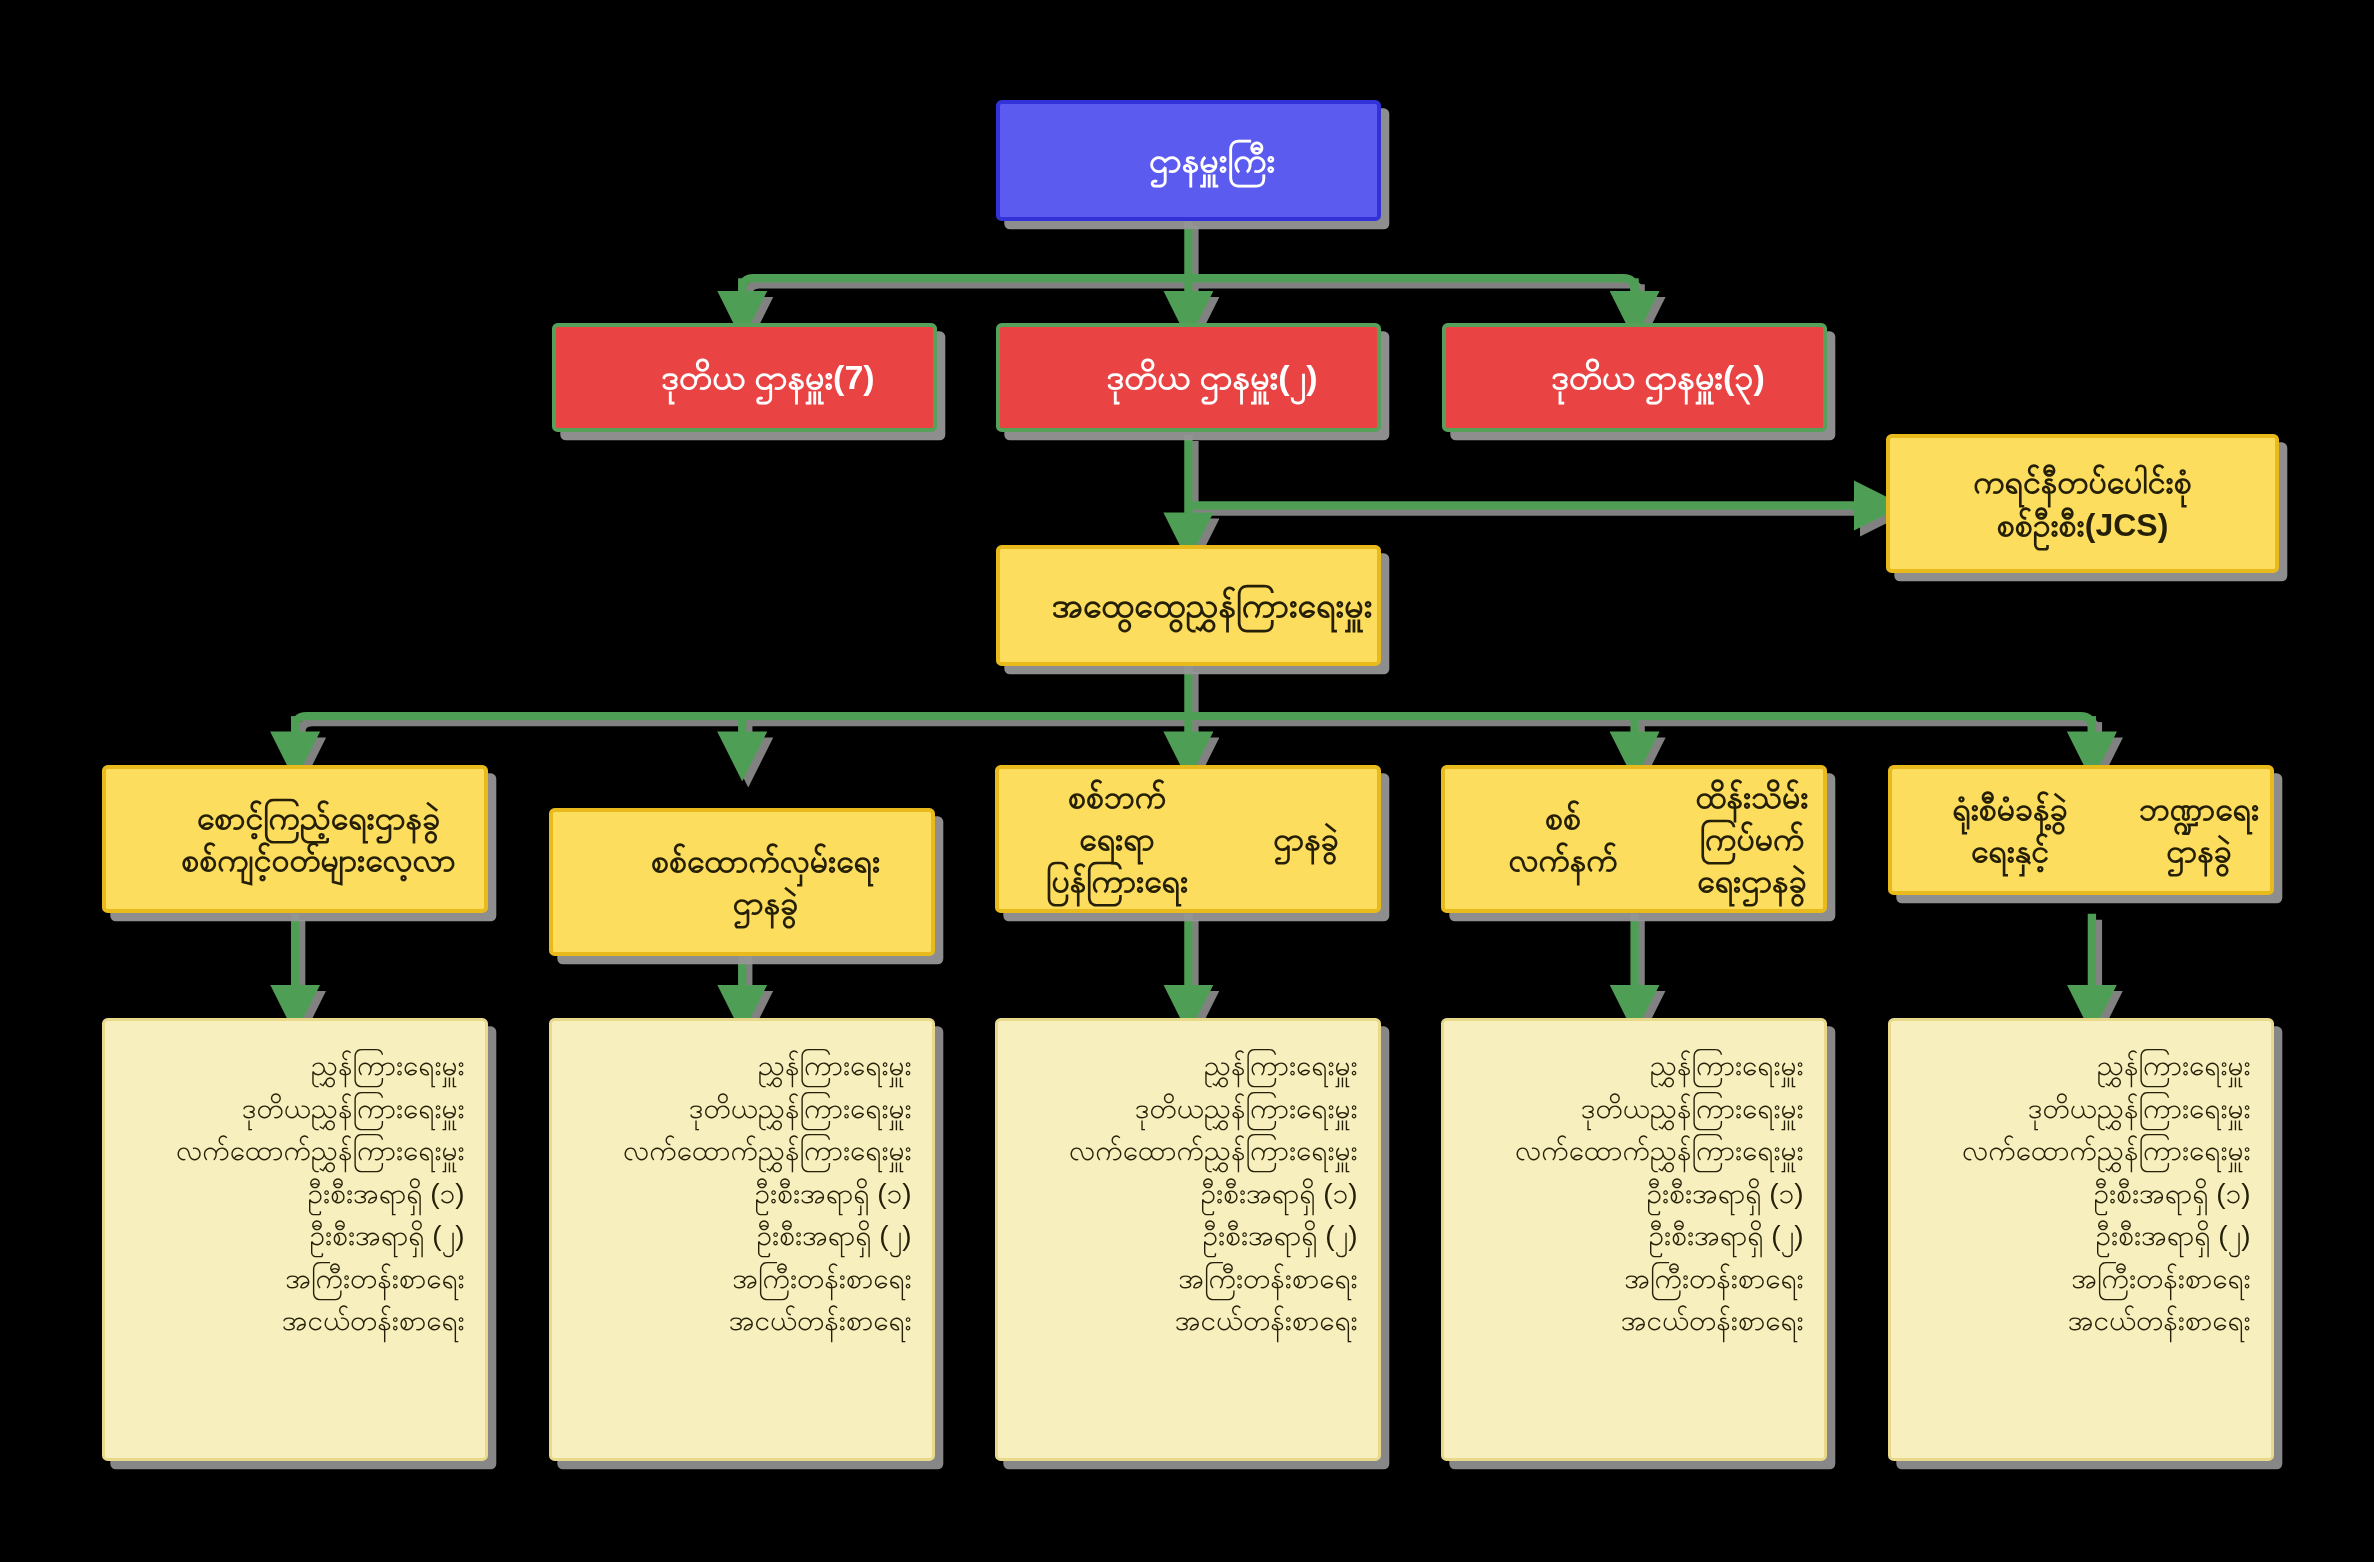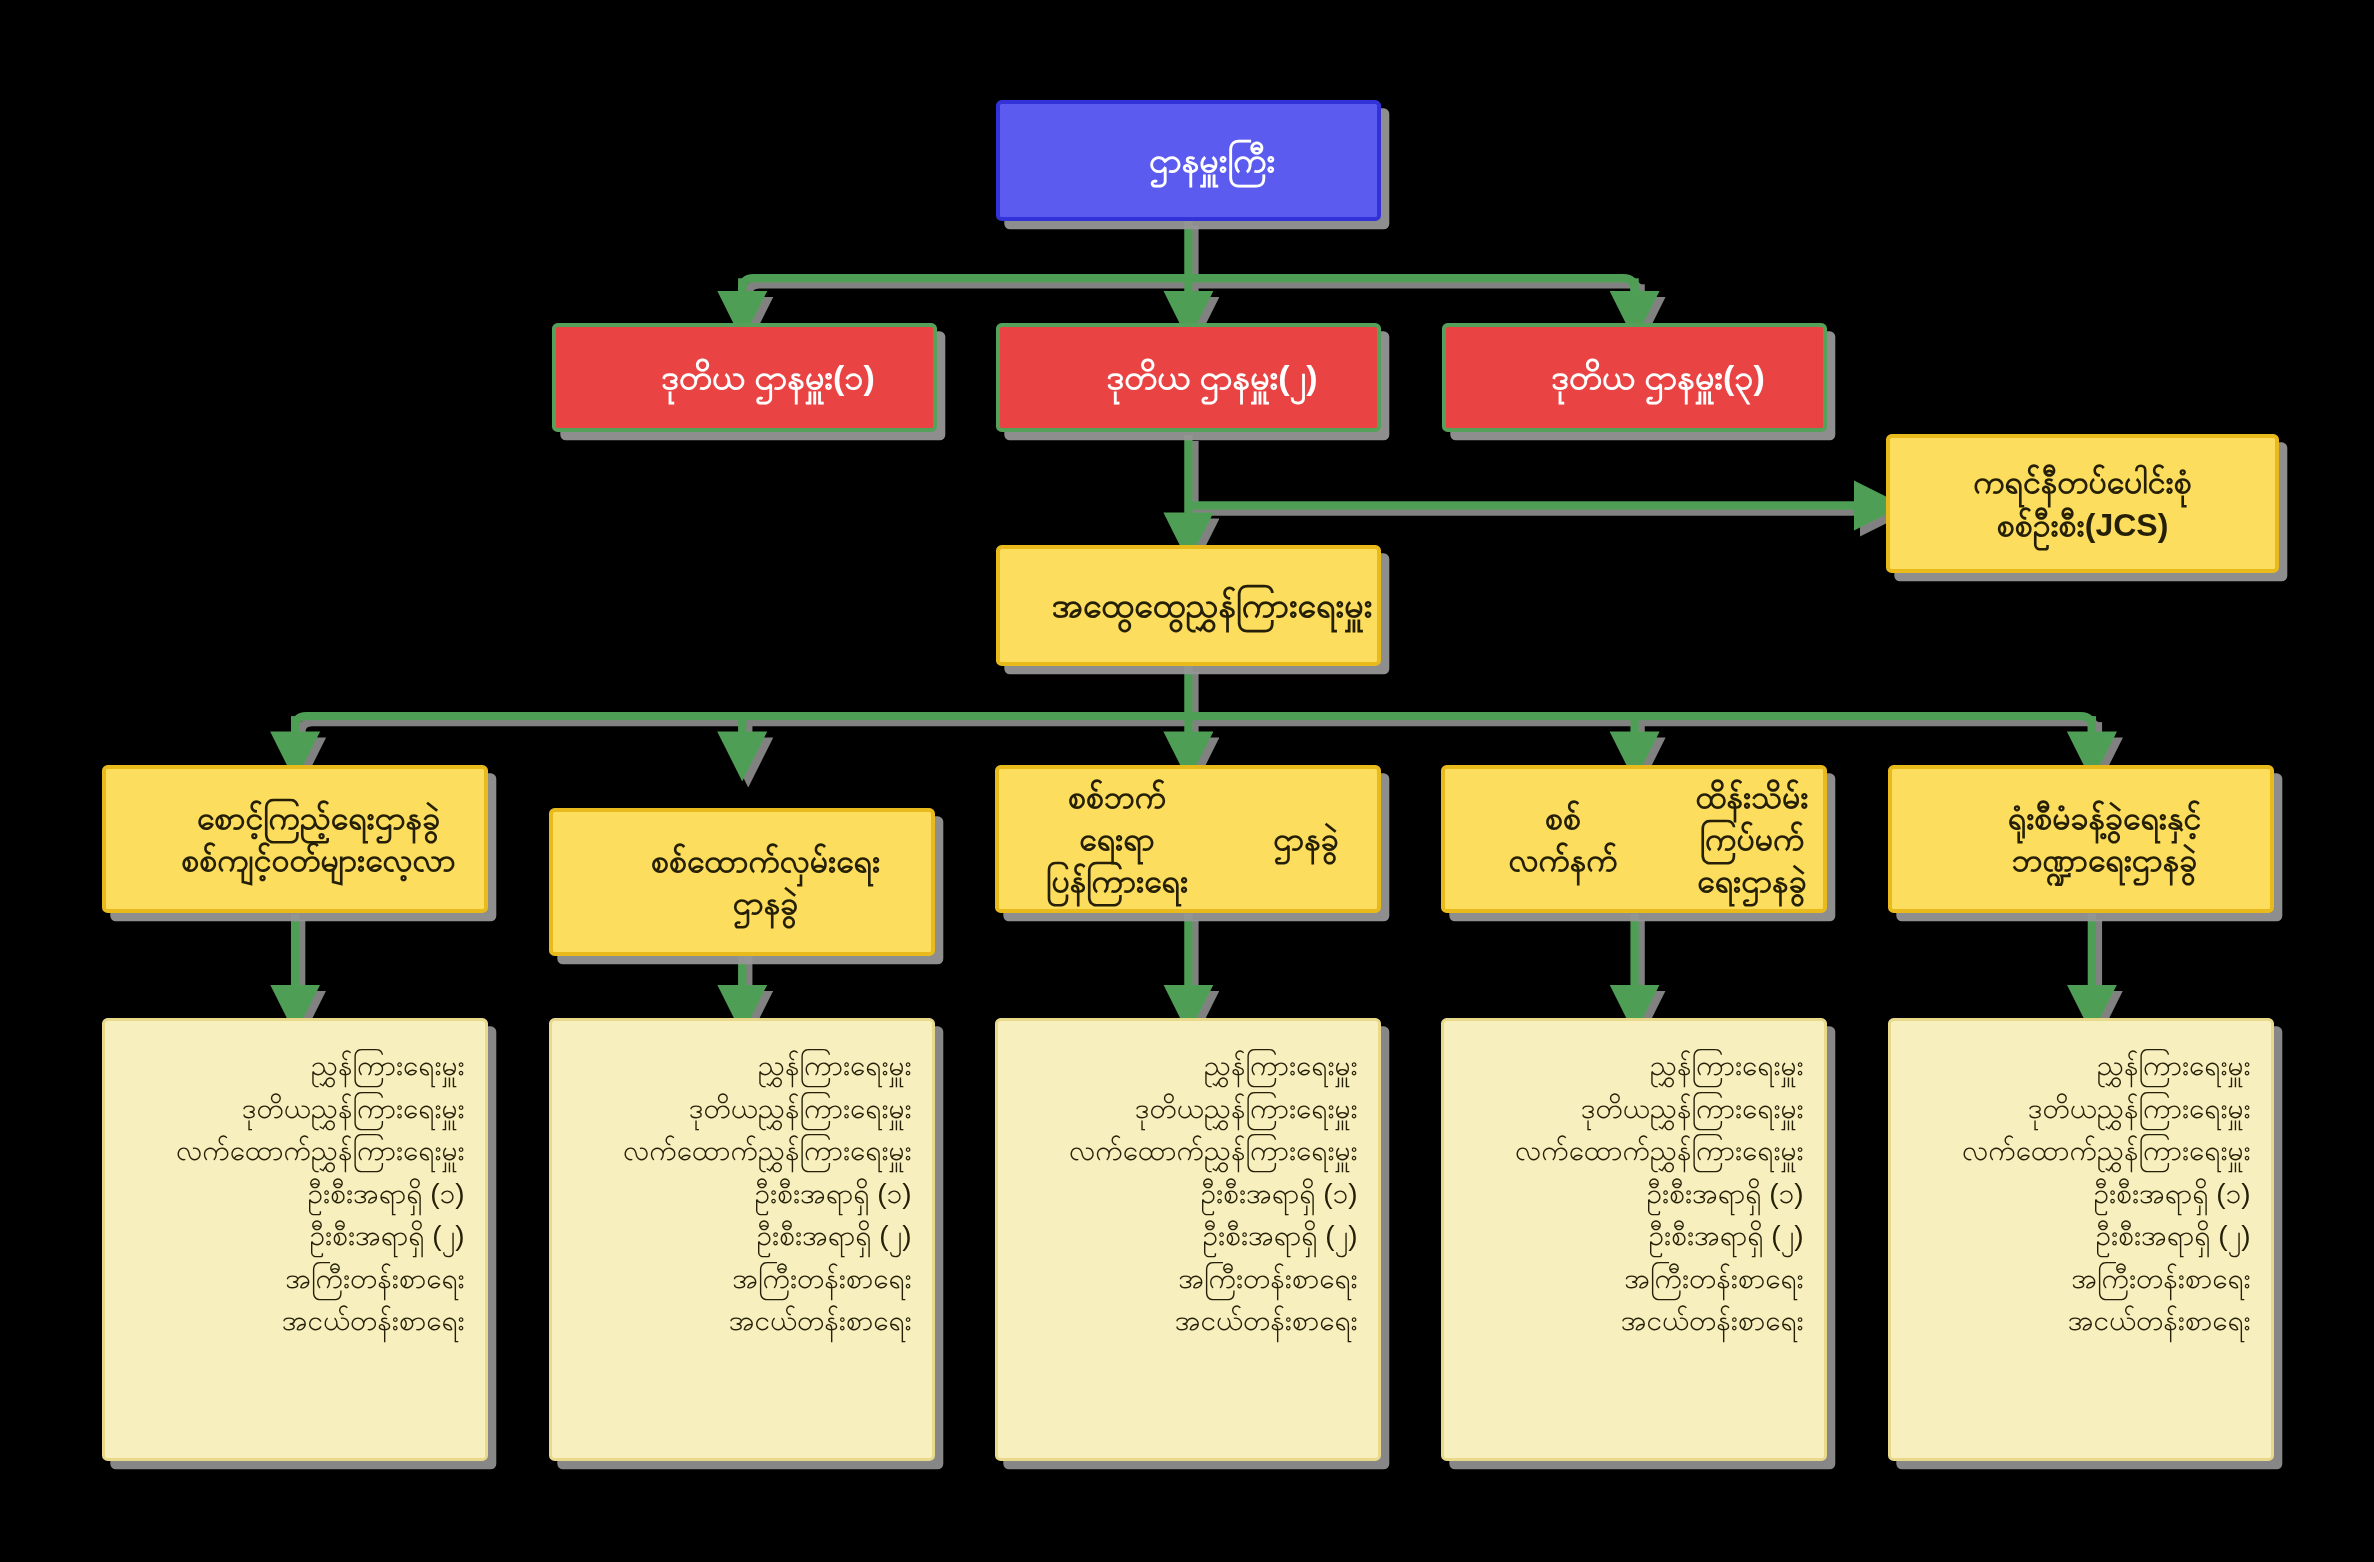--- a/index.html
+++ b/index.html
@@ -150,21 +150,21 @@
       <path d="M 1762 985 L 1762 1093" marker-end="url(#arrowGreen)"></path>
       <path d="M 2255 985 L 2255 1093" marker-end="url(#arrowGreen)"></path>
     </g>
   </svg>
 
   <div class="node level-chief" style="left:996px; top:100px; width:385px; height:121px;">
     <span class="label">ဌာနမှူးကြီး</span>
   </div>
 
   <div class="node level-deputy" style="left:552px; top:323px; width:385px; height:109px;">
-    <span class="label">ဒုတိယ ဌာနမှူး(၁)</span>
+    <span class="label">ဒုတိယ ဌာနမှူး(7)</span>
   </div>
 
   <div class="node level-deputy" style="left:996px; top:323px; width:385px; height:109px;">
     <span class="label">ဒုတိယ ဌာနမှူး(၂)</span>
   </div>
 
   <div class="node level-deputy" style="left:1442px; top:323px; width:385px; height:109px;">
     <span class="label">ဒုတိယ ဌာနမှူး(၃)</span>
   </div>
 
@@ -190,21 +190,21 @@
   <div class="node level-dept" style="left:995px; top:765px; width:386px; height:148px; ">
     <span class="label">စစ်ဘက်ရေးရာပြန်ကြားရေး</span>
     <span class="label">ဌာနခွဲ</span>
   </div>
 
   <div class="node level-dept" style="left:1441px; top:765px; width:386px; height:148px; flex-direction:row;">
     <span class="label">စစ်လက်နက်</span>
     <span class="label">ထိန်းသိမ်းကြပ်မက်ရေးဌာနခွဲ</span>
   </div>
 
-  <div class="node level-dept" style="left:1888px; top:765px; width:386px; height:148px; flex-direction:column;justify-content:center;">
+  <div class="node level-dept" style="left:1888px; top:765px; width:386px; height:130px; flex-direction:row;justify-content:center;">
     <span class="label">ရုံးစီမံခန့်ခွဲရေးနှင့်</span>
     <span class="label">ဘဏ္ဍာရေးဌာနခွဲ</span>
   </div>
 
   <div class="node level-staff" style="left:102px; top:1018px; width:386px; height:443px;">
     <span class="staff-list">
       <span class="staff-line">ညွှန်ကြားရေးမှူး</span>
       <span class="staff-line">ဒုတိယညွှန်ကြားရေးမှူး</span>
       <span class="staff-line">လက်ထောက်ညွှန်ကြားရေးမှူး</span>
       <span class="staff-line">ဦးစီးအရာရှိ (၁)</span>

